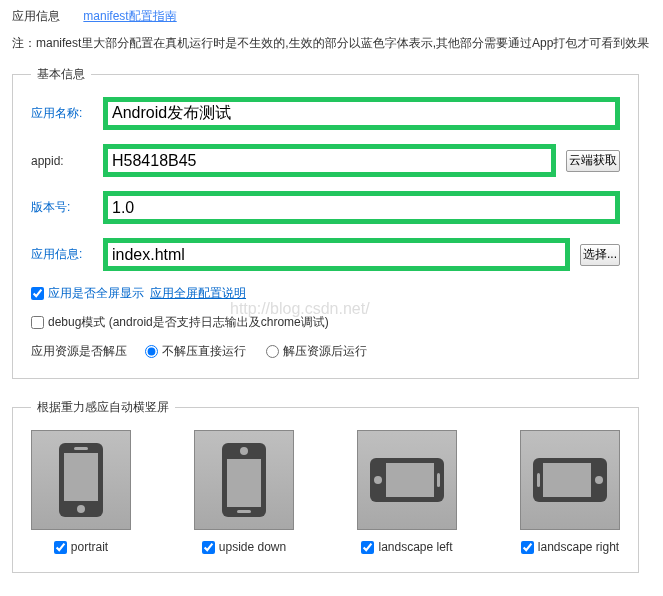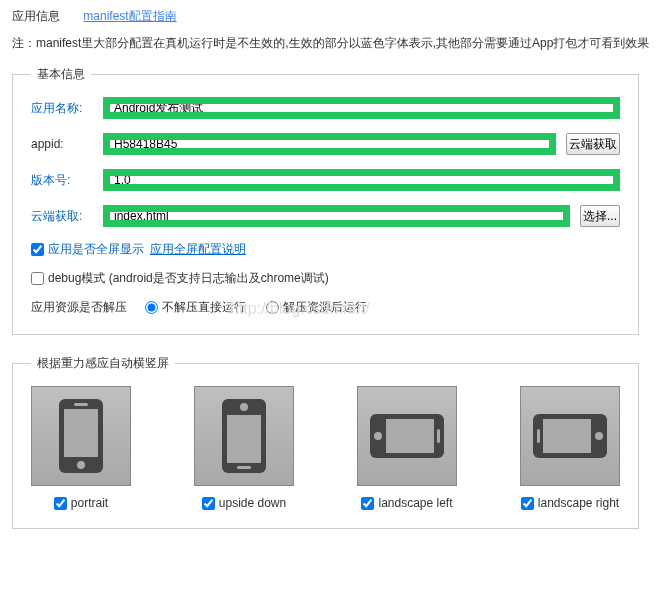--- a/index.html
+++ b/index.html
@@ -27,24 +27,24 @@
     display: flex;
     align-items: center;
     margin-bottom: 14px;
   }
   .form-row .lbl {
     width: 72px;
     text-align: left;
   }
   .blue-txt { color: #0066cc; }
   input[type=text] {
-    height: 22px;
-    border: 7px solid #22c55e;
+    height: 33px;
+    border: 5px solid #22c55e;
     padding: 0 4px;
-    font-size: 12px;
+    font-size: 16px;
     flex: 1;
   }
   .btn {
     border: 1px solid #999;
     background: linear-gradient(#fff,#e6e6e6);
     height: 22px;
     padding: 0 2px;
     font-size: 12px;
     margin-left: 10px;
     cursor: pointer;
@@ -100,21 +100,21 @@
     <input type="text" value="H58418B45" style="">
     <button class="btn">云端获取</button>
   </div>
 
   <div class="form-row">
     <span class="lbl blue-txt">版本号:</span>
     <input type="text" value="1.0" style="">
   </div>
 
   <div class="form-row">
-    <span class="lbl blue-txt">云端获取:</span>
+    <span class="lbl blue-txt">应用信息:</span>
     <input type="text" value="index.html" style="">
     <button class="btn">选择...</button>
   </div>
 
   <div class="chk-row">
     <input type="checkbox" checked="" style="">
     <span class="blue-txt">应用是否全屏显示</span>
     <span class="link-nounder">应用全屏配置说明</span>
   </div>
 

